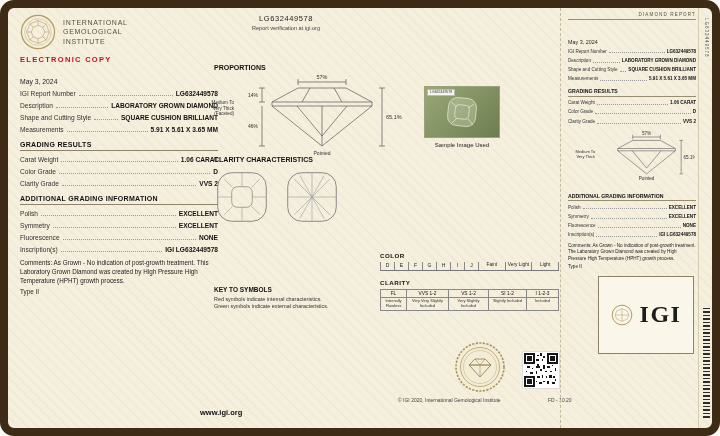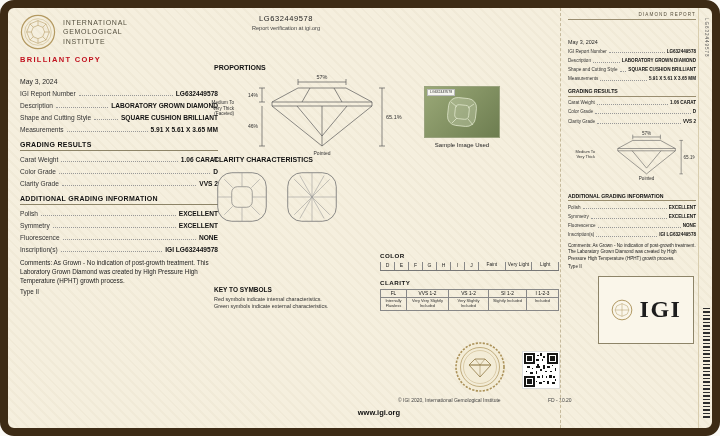--- a/index.html
+++ b/index.html
@@ -52,38 +52,38 @@
   .clarity-block{position:absolute;left:372px;top:271px;width:179px;}
   .clar-scale{display:flex;border-top:1px solid #888;border-bottom:1px solid #888;}
   .cs-seg{display:flex;flex-direction:column;border-left:1px solid #888;box-sizing:border-box;}
   .cs-seg:last-child{border-right:1px solid #888;}
   .cs-g{font-size:4.8px;text-align:center;padding:1px 0;border-bottom:1px solid #888;white-space:nowrap;color:#111;}
   .cs-l{font-size:4px;line-height:4.8px;text-align:center;padding:1px;color:#333;flex:1;}
   .seal{position:absolute;left:446px;top:333px;}
   .qr{position:absolute;left:514px;top:343px;background:#fff;border:1px solid #ddd;}
   .copyright{position:absolute;left:390px;top:389px;font-size:5px;color:#444;}
   .formcode{position:absolute;left:540px;top:389px;font-size:5px;color:#444;}
-  .website{position:absolute;left:192px;top:400px;width:200px;text-align:right;font-weight:bold;font-size:7.5px;color:#101010;}
+  .website{position:absolute;left:192px;top:400px;width:200px;text-align:left;font-weight:bold;font-size:7.5px;color:#101010;}
   
   .fold-line{position:absolute;left:552px;top:0;height:420px;border-left:1px dashed #c6ba9c;}
   .fold-line2{position:absolute;left:690px;top:0;height:420px;border-left:1px solid #d8cdae;}
   .stub-col{position:absolute;left:560px;top:4px;width:128px;}
   .stub-header{text-align:right;font-size:4.6px;letter-spacing:1.1px;color:#554e3c;border-bottom:0.5px solid #998d6f;padding-bottom:2px;}
   .sdate{margin-top:19px;font-size:5.4px;}
   .srow{display:flex;align-items:flex-end;margin-top:3.5px;font-size:4.6px;line-height:5.8px;}
   .srow .lbl{white-space:nowrap;color:#333;}
   .srow .dots{flex:1;border-bottom:1px dotted #999;margin:0 2px 1px;min-width:3px;}
   .srow .val{white-space:nowrap;font-weight:bold;color:#111;}
   .ssech{margin-top:6px;font-size:5.2px;font-weight:bold;border-bottom:0.5px solid #998d6f;padding-bottom:1.5px;color:#111;}
   .sprop-wrap{position:relative;margin-top:6px;height:56px;}
   .sgirdle{position:absolute;left:0;top:18px;width:27px;font-size:4px;line-height:5px;text-align:right;color:#333;}
   .sprop-svg{position:absolute;left:29px;top:0;}
   .scomments{margin-top:5px;font-size:4.6px;line-height:6.2px;color:#222;}
   .stype{margin-top:2px;font-size:4.6px;}
-  .slogo-box{margin-top:7px;margin-left:30px;width:96px;height:68px;border:1px solid #8d8468;background:#faf6ea;display:flex;align-items:center;justify-content:center;gap:7px;box-sizing:border-box;}
+  .slogo-box{margin-top:7px;margin-left:30px;width:96px;height:78px;border:1px solid #8d8468;background:#faf6ea;display:flex;align-items:center;justify-content:center;gap:7px;box-sizing:border-box;}
   .slogo-text{font-family:"Liberation Serif",serif;font-size:24px;font-weight:bold;letter-spacing:1.5px;color:#1d1d1d;}
   .side-strip{position:absolute;left:693px;top:10px;width:10px;height:400px;display:flex;flex-direction:column;align-items:center;justify-content:space-between;}
   .strip-text{writing-mode:vertical-rl;font-size:4.5px;letter-spacing:1px;color:#555;}
   .strip-bar{width:7px;height:110px;background:repeating-linear-gradient(180deg,#2c2c2c 0 1.5px,transparent 1.5px 3.5px);}
   svg text{fill:#333;font-family:"Liberation Sans",sans-serif;}
 </style>
 </head>
 <body>
 
 <div class="cert">
@@ -105,21 +105,21 @@
           <line x1="7" y1="19" x2="12" y2="19"></line>
             <line x1="10.5" y1="10.5" x2="14" y2="14"></line>
         </g>
       </svg>
       <div class="inst-name">
         <div>INTERNATIONAL</div>
         <div>GEMOLOGICAL</div>
         <div>INSTITUTE</div>
       </div>
     </div>
-    <div class="ecopy">BRILLIANT COPY</div>
+    <div class="ecopy">ELECTRONIC COPY</div>
     <div class="ldate">May 3, 2024</div>
 
     <div class="frow">
       <span class="lbl">IGI Report Number</span>
       <span class="dots"></span>
       <span class="val">LG632449578</span>
     </div>
     <div class="frow">
       <span class="lbl">Description</span>
       <span class="dots"></span>

